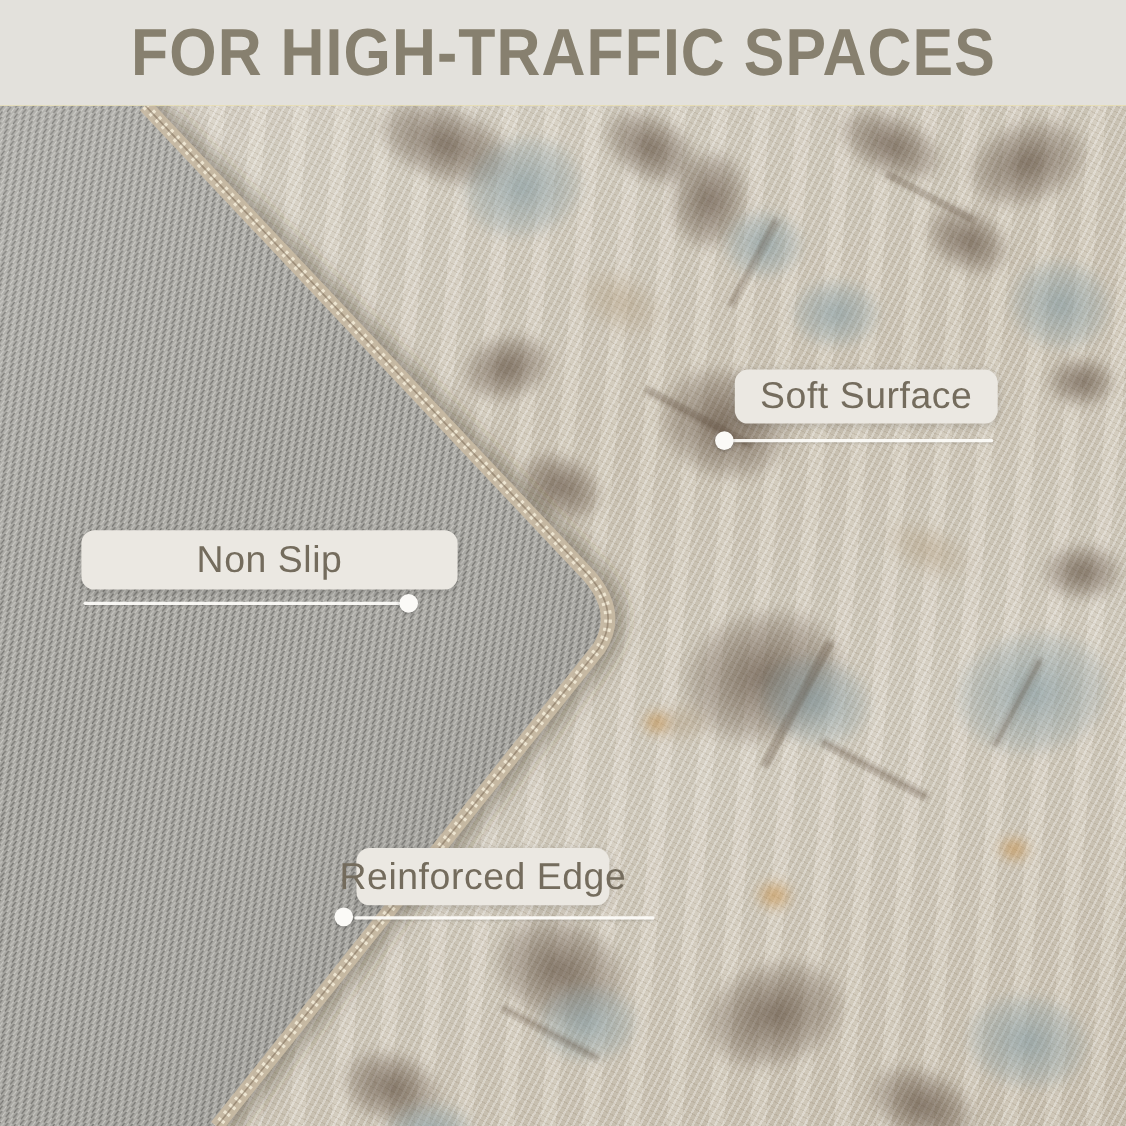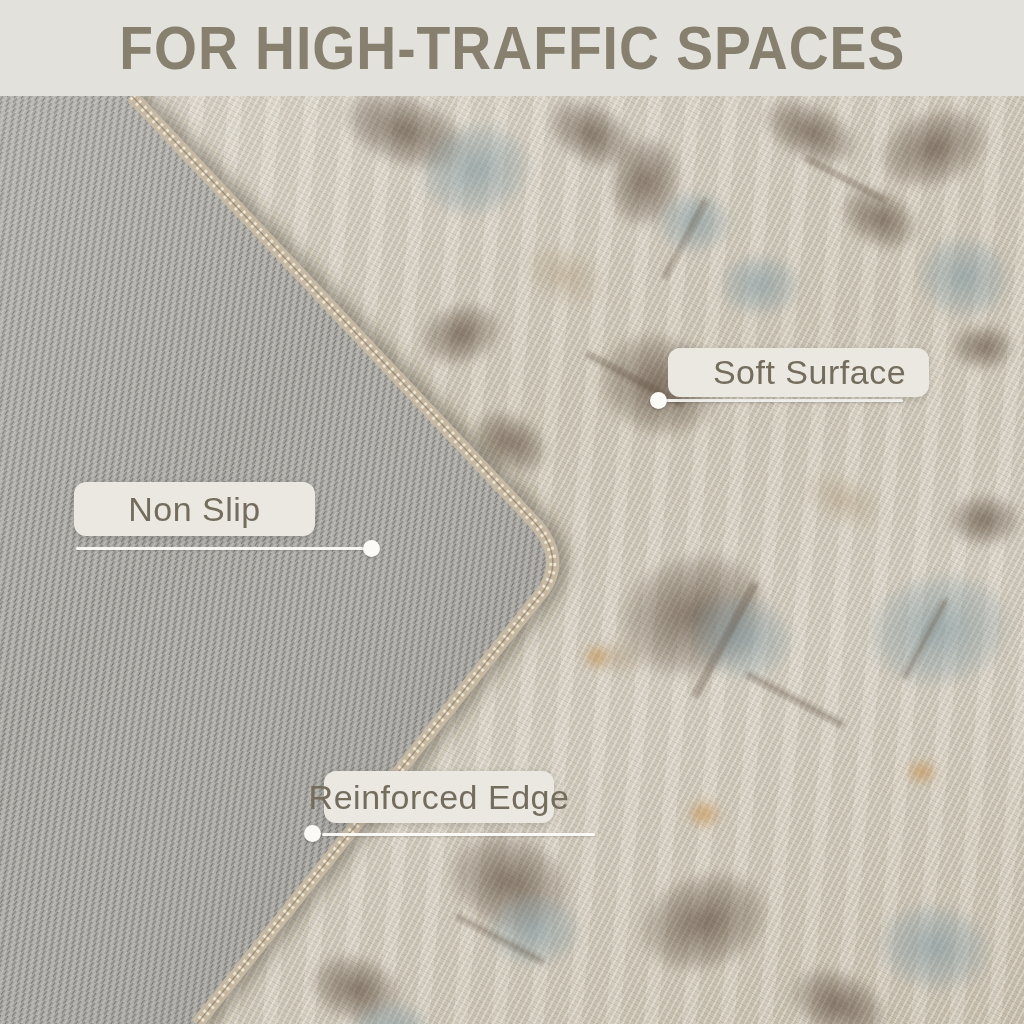--- a/index.html
+++ b/index.html
@@ -125,29 +125,29 @@
       <path d="M0,0 H132 L536,428 Q565,462 544,494 L197,928 H0 Z" fill="url(#backShade)"></path>
 
       <path d="M132,0 L536,428 Q565,462 544,494 L197,928" fill="none" stroke="#c9bba4" stroke-width="13" stroke-opacity="0.92"></path>
       <path d="M132,0 L536,428 Q565,462 544,494 L197,928" fill="none" stroke="#efe7d4" stroke-width="7" stroke-dasharray="3 5" stroke-opacity="0.95"></path>
       <path d="M132,0 L536,428 Q565,462 544,494 L197,928" fill="none" stroke="rgba(108,92,72,0.45)" stroke-width="1.5"></path>
     </svg>
 
     <div>
       <div class="callout-line" style="left:662px;top:303px;width:241px;"></div>
       <div class="callout-dot" style="left:650px;top:296px;"></div>
-      <div class="callout-box" style="left:668px;top:252px;width:239px;height:49px;padding-left:22px;">
+      <div class="callout-box" style="left:668px;top:240px;width:239px;height:49px;">
         <span>Soft Surface</span>
       </div>
     </div>
 
     <div>
       <div class="callout-line" style="left:76px;top:451px;width:288px;"></div>
       <div class="callout-dot" style="left:363px;top:444px;"></div>
-      <div class="callout-box" style="left:74px;top:386px;width:241px;height:54px;">
+      <div class="callout-box" style="left:74px;top:386px;width:342px;height:54px;">
         <span>Non Slip</span>
       </div>
     </div>
 
     <div>
       <div class="callout-line" style="left:322px;top:737px;width:273px;"></div>
       <div class="callout-dot" style="left:304px;top:729px;"></div>
       <div class="callout-box" style="left:324px;top:675px;width:230px;height:52px;">
         <span>Reinforced Edge</span>
       </div>

